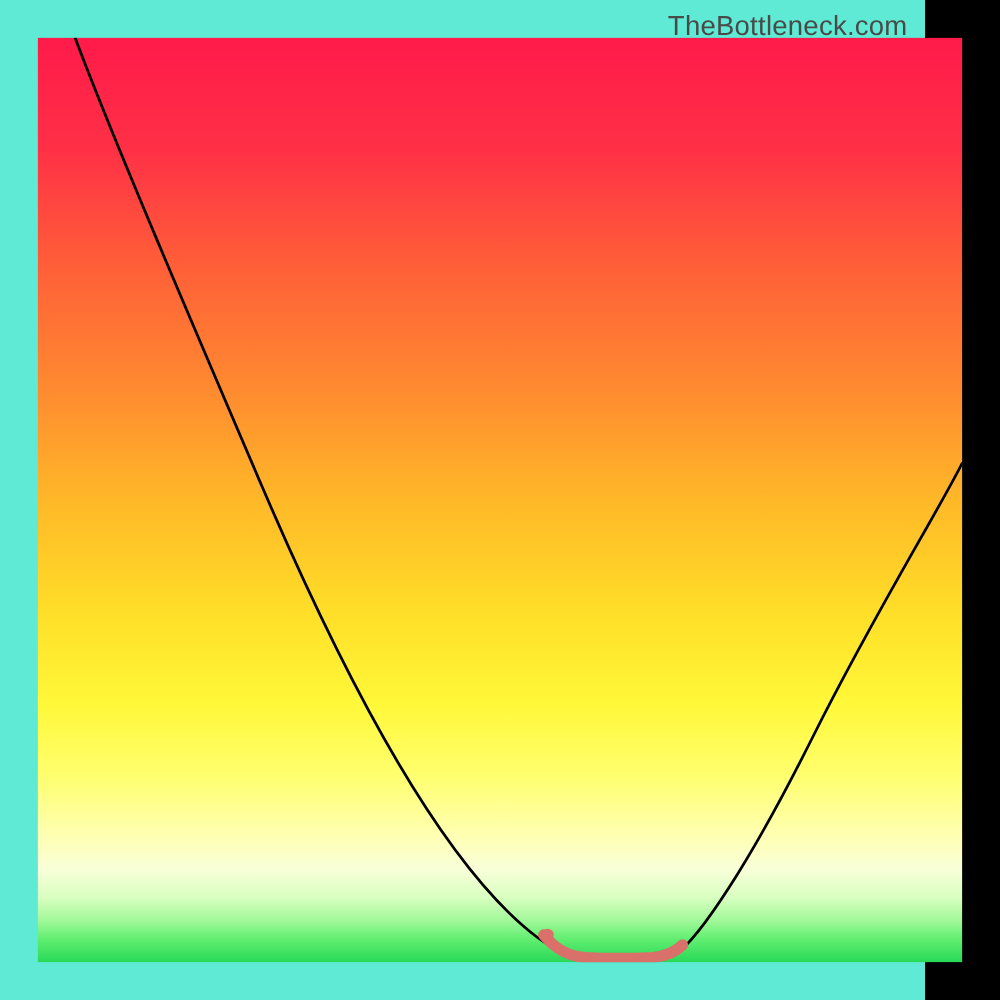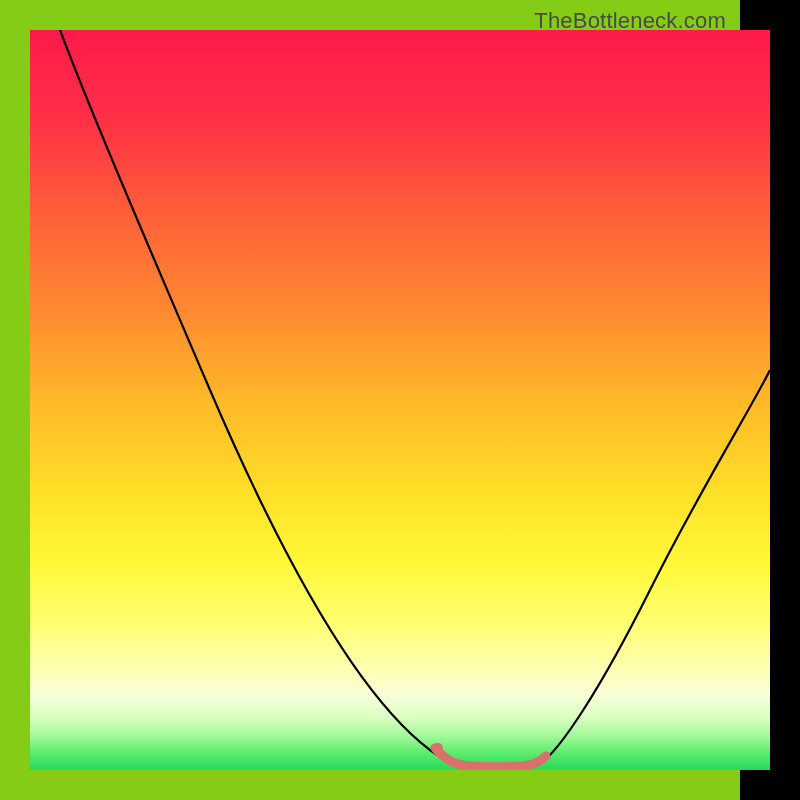--- a/index.html
+++ b/index.html
@@ -1,21 +1,21 @@
 <!DOCTYPE html>
 <html><head>
 <meta charset="utf-8">
 <style>
   * { margin: 0; padding: 0; box-sizing: border-box; }
   html, body { width: 800px; height: 800px; overflow: hidden; background: #000; }
   .chart-container {
     position: relative;
     width: 740px;
     height: 800px;
-    background: #84cc16;
+    background: #5eead4;
   }
   .plot-area {
     position: absolute;
     left: 30px;
     top: 30px;
     width: 740px;
     height: 740px;
     overflow: hidden;
   }
   .gradient-bg {

